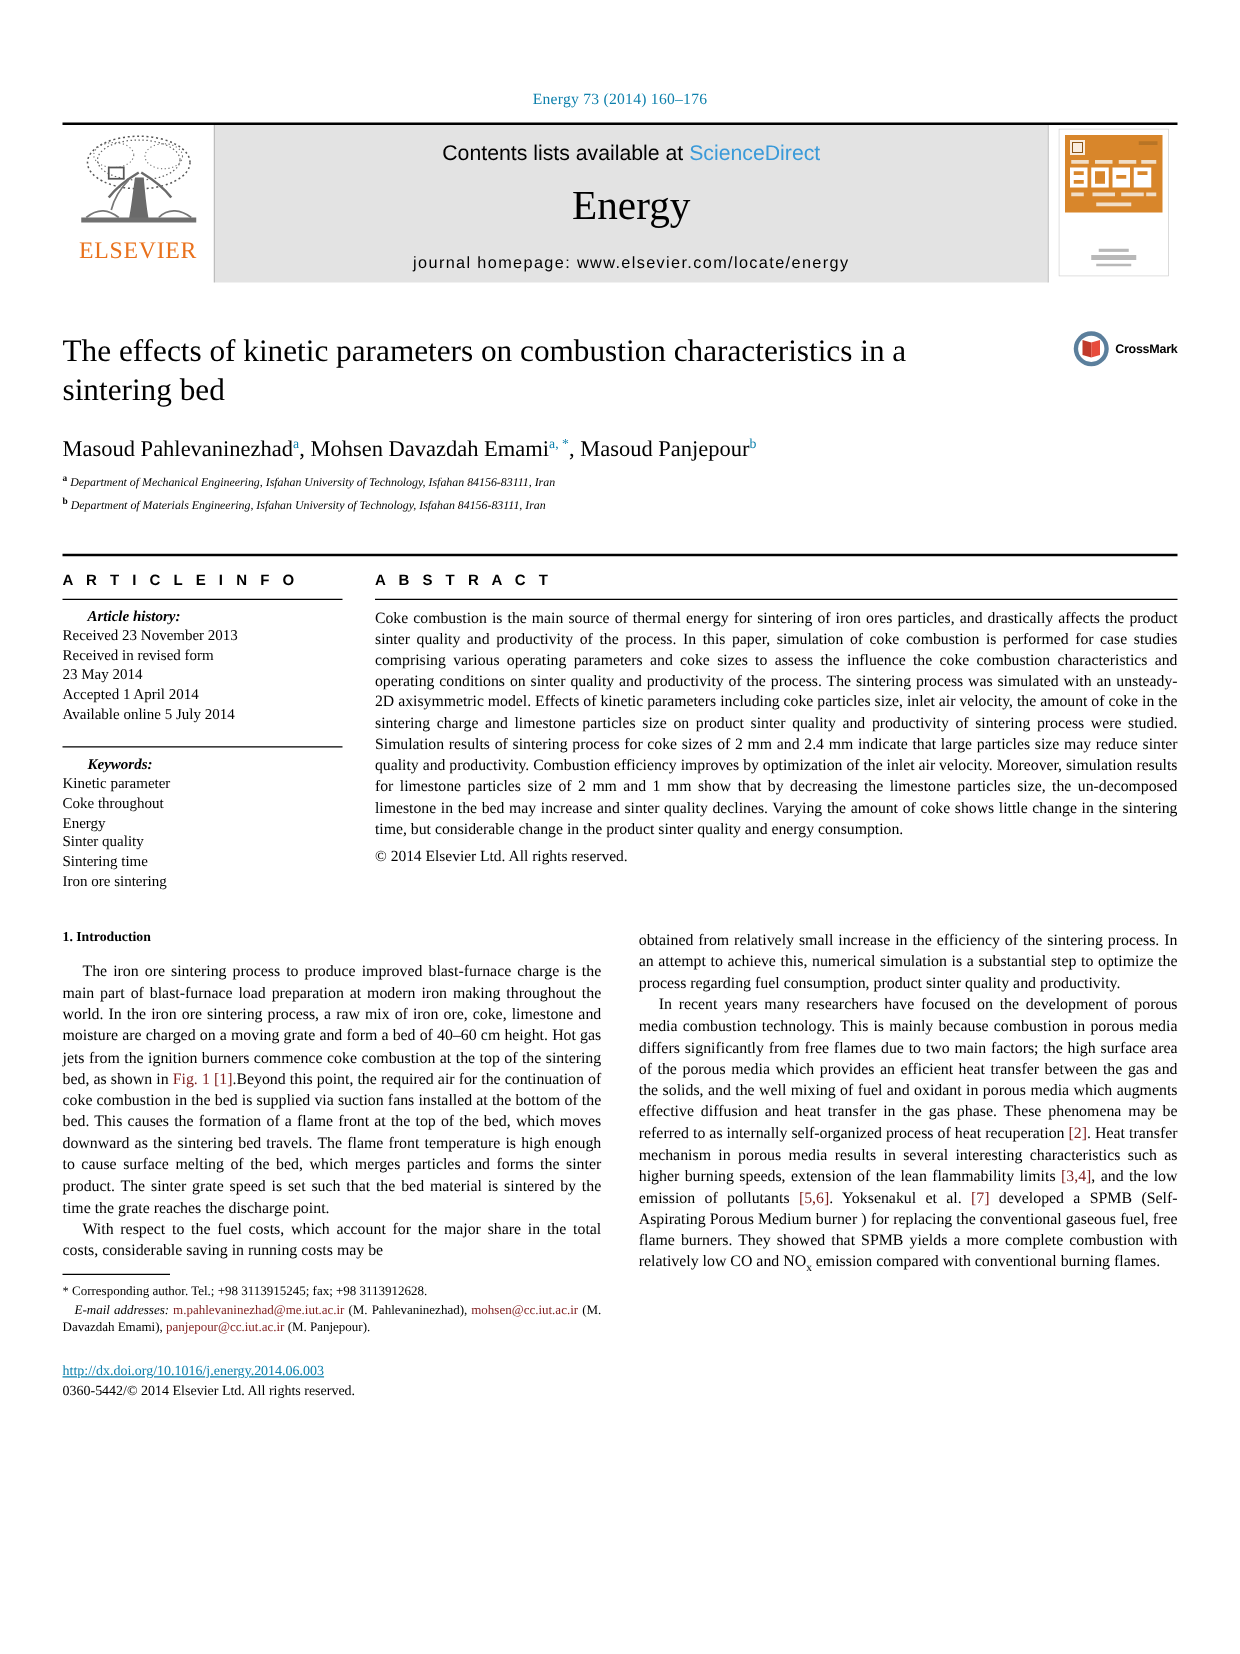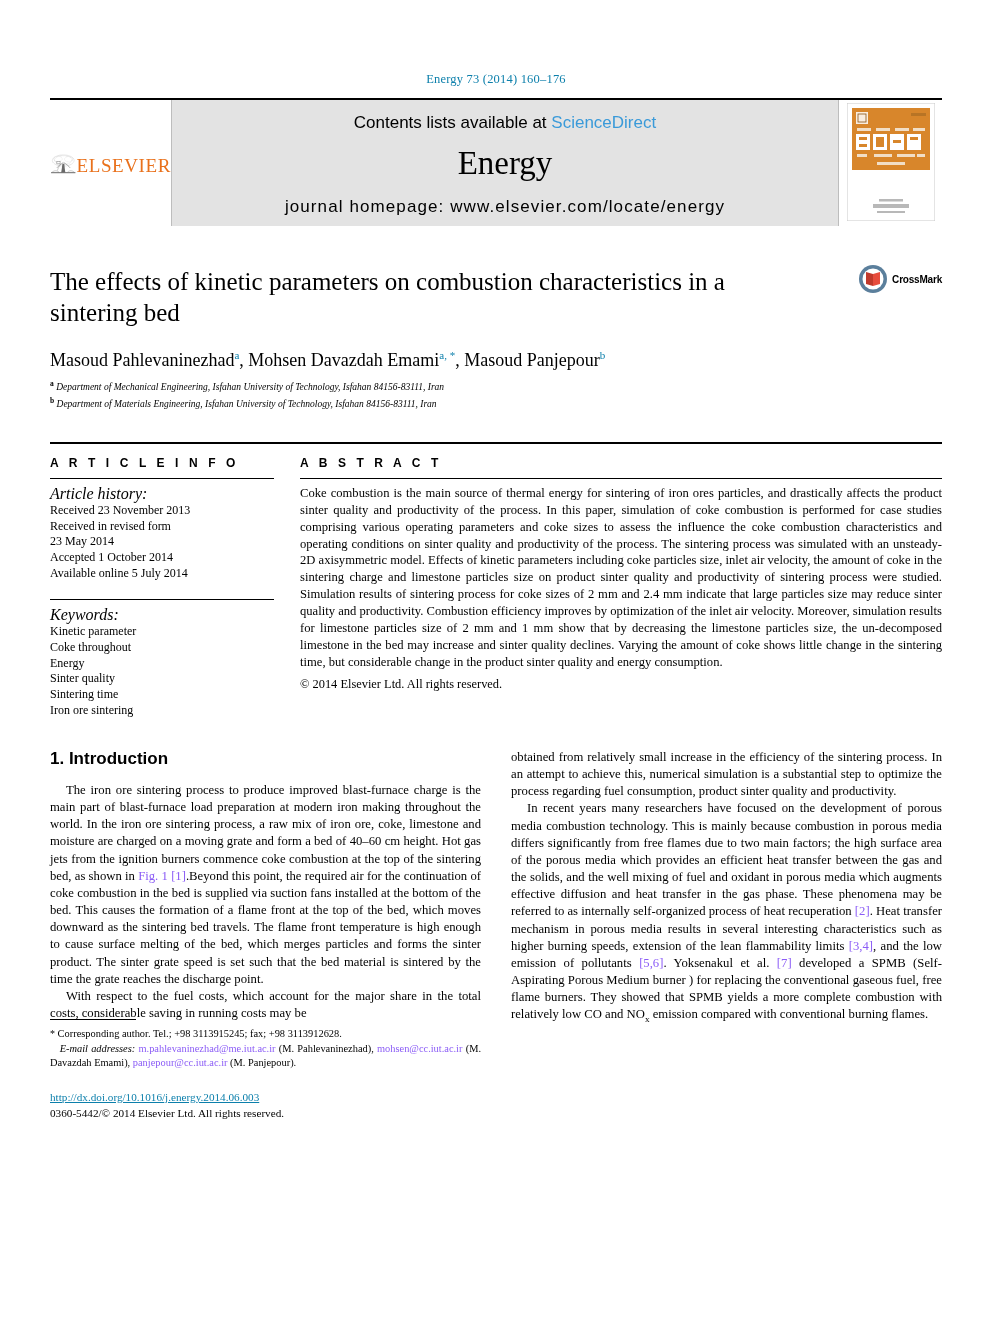--- a/index.html
+++ b/index.html
@@ -30,21 +30,21 @@
     margin-top: 11px;
     border-top: 2.5px solid #000;
     display: flex;
     height: 128px;
   }
   .elsevier-logo {
     width: 122px;
     flex: 0 0 122px;
     border-right: 1px solid #bdbdbd;
     display: flex;
-    flex-direction: row;
+    flex-direction: column;
     align-items: center;
     justify-content: flex-start;
     padding-top: 4px;
     background: #fff;
   }
   .tree-svg { display:block; }
   .elsevier-word {
     color: #E9711C;
     font-family: "Liberation Serif", serif;
     font-size: 19px;
@@ -64,21 +64,21 @@
   .contents-line { font-size: 17px; font-family: "Liberation Sans", sans-serif; }
   .contents-line .sd { color: #3a9ad9; }
   .journal-name {
     font-family: "Liberation Serif", serif;
     font-size: 33px;
     line-height: 1;
     margin-top: -4px;
   }
   .homepage-line {
     font-family: "Liberation Sans", sans-serif;
-    font-size: 17px;
+    font-size: 13px;
     letter-spacing: 1.1px;
   }
   .cover-thumb {
     width: 104px;
     flex: 0 0 104px;
     border-left: 1px solid #bdbdbd;
     background: #fff;
     display: flex;
     align-items: flex-start;
     justify-content: center;
@@ -136,21 +136,21 @@
   .article-info { width: 224px; flex: 0 0 224px; }
   .abstract-col { flex: 1 1 auto; }
   .sec-head {
     font-family: "Liberation Sans", sans-serif;
     font-size: 12px;
     font-weight: bold;
     letter-spacing: 3.6px;
     margin-bottom: 8px;
   }
   .rule { border-top: 1.6px solid #000; margin: 0 0 6px 0; }
-  .ai-label { font-style: italic; font-weight: normal; font-size: 16px; }
+  .ai-label { font-style: italic; font-weight: bold; font-size: 12px; margin-left: 20px; }
   .ai-list { font-size: 12px; line-height: 1.32; }
   .kw-block { margin-top: 17px; }
   .abstract-text {
     font-size: 12.6px;
     line-height: 1.345;
     text-align: justify;
     margin: 0;
   }
   .copyright {
     text-align: left;
@@ -159,34 +159,34 @@
   }
 
   
   .body-cols {
     margin-top: 30px;
     display: flex;
     gap: 30px;
   }
   .col { width: 431px; flex: 0 0 431px; position: relative; }
   .sec-title {
-    font-family: Liberation Sans, sans-serif;
-    font-size: 17px;
+    font-family: Liberation Serif, serif;
+    font-size: 11px;
     font-weight: bold;
     margin: 0 0 13px 0;
   }
   .col p {
     font-size: 12.7px;
     line-height: 1.352;
     text-align: justify;
     margin: 0;
     text-indent: 16px;
   }
   .col p.cont { text-indent: 0; }
-  a.ref, .link { color: #8b5cf6; text-decoration: none; }
+  a.ref, .link { color: #7f1d1d; text-decoration: none; }
 
   
   .footnote-wrap {
     position: absolute;
     left: 50px;
     bottom: 56px;
     width: 431px;
   }
   .footnote-rule { border-top: 1px solid #000; width: 86px; margin-bottom: 7px; }
   .footnote {
@@ -320,21 +320,21 @@
   <div class="info-abstract">
 
     <div class="article-info">
       <div class="sec-head">A R T I C L E   I N F O</div>
       <div class="rule"></div>
       <div class="ai-label">Article history:</div>
       <div class="ai-list">
         <div>Received 23 November 2013</div>
         <div>Received in revised form</div>
         <div>23 May 2014</div>
-        <div>Accepted 1 October 2014</div>
+        <div>Accepted 1 April 2014</div>
         <div>Available online 5 July 2014</div>
       </div>
 
       <div class="kw-block">
         <div class="rule"></div>
         <div class="ai-label">Keywords:</div>
         <div class="ai-list">
           <div>Kinetic parameter</div>
           <div>Coke throughout</div>
           <div>Energy</div>

